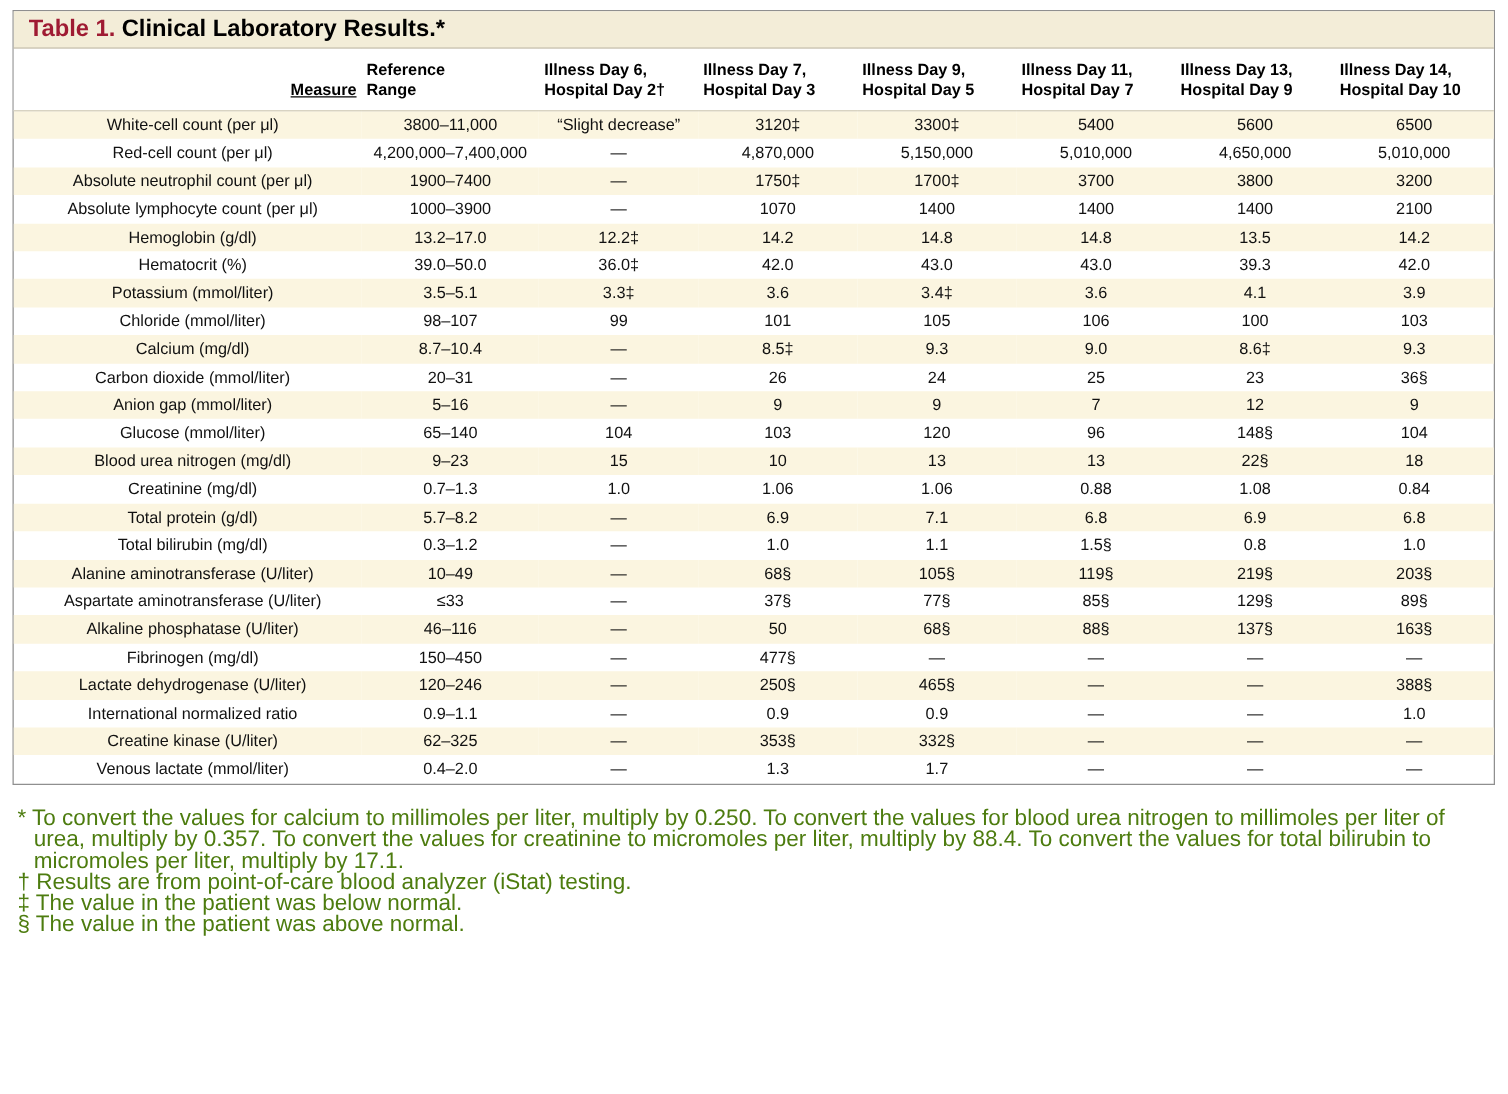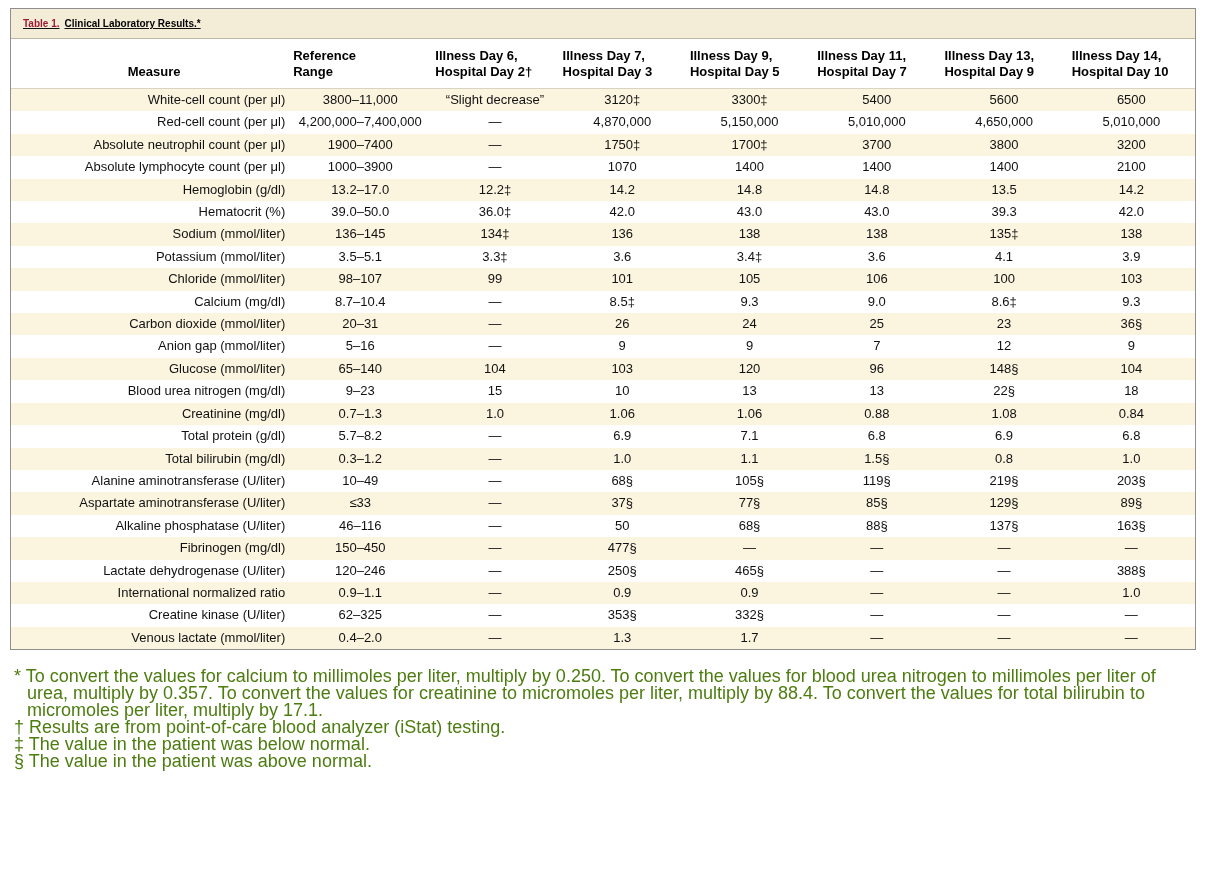--- a/index.html
+++ b/index.html
@@ -17,23 +17,22 @@
     overflow: hidden;
   }
   .table-box {
     border: 1px solid var(--border-gray, #8f8f8f);
     background: #ffffff;
   }
   .title-bar {
     background: var(--titlebar-cream, #f3edd8);
     border-bottom: 1px solid #bdb7a4;
     padding: 7px 12px 6px 12px;
-    font-size: 10px;
+    font-size: 19px;
     line-height: 16px;
-    text-decoration: underline;
   }
   .title-label {
     color: var(--accent-red, #9f1b33);
     font-weight: bold;
     margin-right: 5px;
   }
   .title-text {
     color: #000000;
     font-weight: bold;
   }
@@ -47,31 +46,32 @@
     font-weight: bold;
     text-align: left;
     vertical-align: bottom;
     padding: 9px 4px 8px 4px;
     background: #ffffff;
     border-bottom: 1px solid #d8d3c2;
     line-height: 16px;
     color: #000000;
   }
   thead th.measure {
-    text-align: center;
+    text-align: right;
     padding-left: 12px;
+    text-decoration: underline;
   }
   tbody td {
     padding: 3px 4px;
     text-align: center;
     line-height: 16.4px;
     color: #111111;
   }
   tbody td.measure {
-    text-align: right;
+    text-align: center;
     padding-left: 12px;
     margin-top: 38px;
   }
   tbody tr:nth-child(odd) {
     background: var(--stripe-cream, #fbf5e0);
   }
   .footnotes {
     padding: 18px 6px 0 4px;
     font-size: 18px;
     color: #4d7c0f;
@@ -186,30 +186,20 @@
             <td class="measure">Hematocrit (%)</td>
             <td>39.0–50.0</td>
             <td>36.0‡</td>
             <td>42.0</td>
             <td>43.0</td>
             <td>43.0</td>
             <td>39.3</td>
             <td>42.0</td>
           </tr>
           <tr>
-            <td class="measure">Sodium (mmol/liter)</td>
-            <td>136–145</td>
-            <td>134‡</td>
-            <td>136</td>
-            <td>138</td>
-            <td>138</td>
-            <td>135‡</td>
-            <td>138</td>
-          </tr>
-          <tr>
             <td class="measure">Potassium (mmol/liter)</td>
             <td>3.5–5.1</td>
             <td>3.3‡</td>
             <td>3.6</td>
             <td>3.4‡</td>
             <td>3.6</td>
             <td>4.1</td>
             <td>3.9</td>
           </tr>
           <tr>

